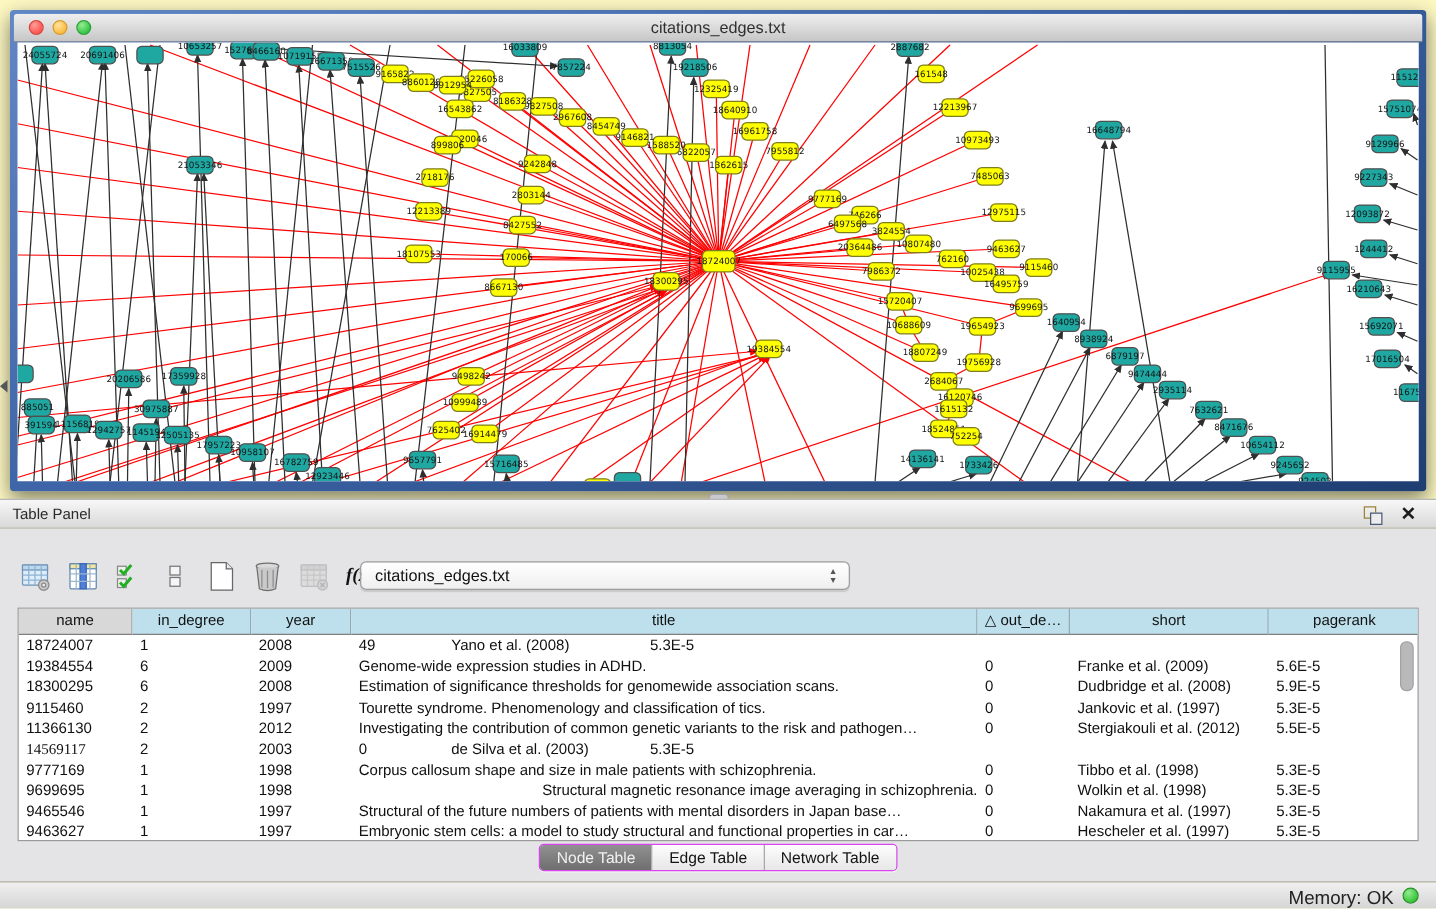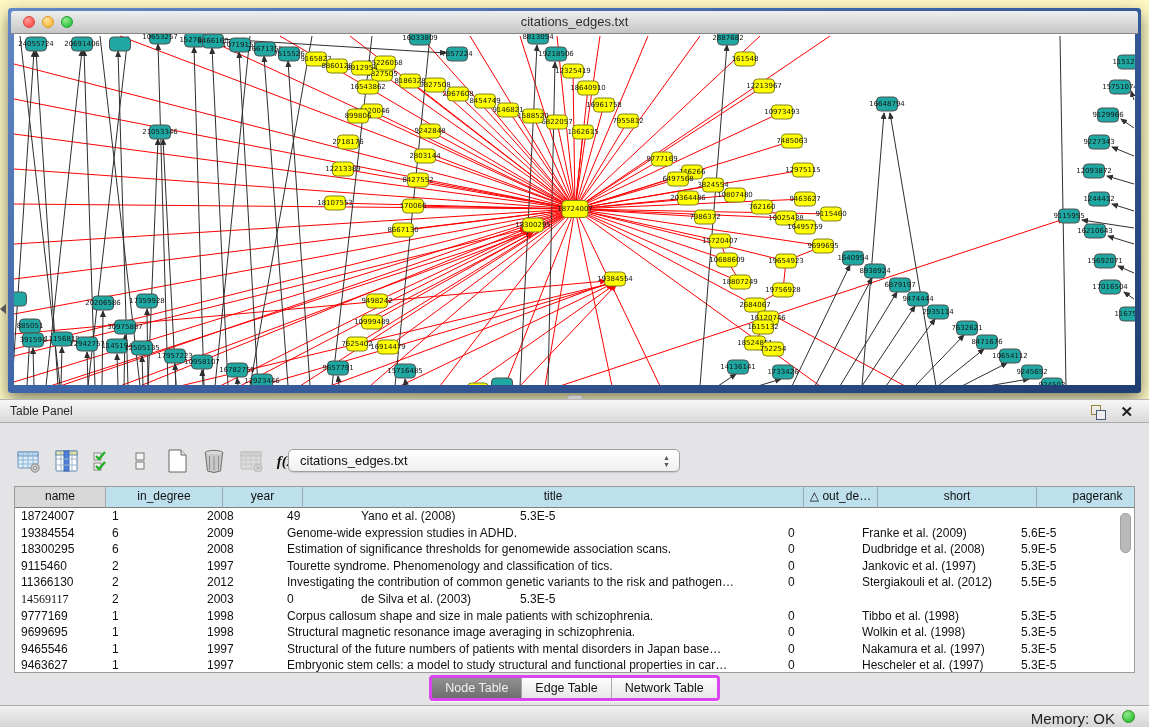--- a/index.html
+++ b/index.html
@@ -52,21 +52,21 @@
          overflow:hidden;white-space:nowrap;}
   .hcell.gray{background:#D8D8D8;border-right:1px solid #A5A5A5;}
   .hcell:last-child{border-right:none;}
   .trow{display:flex;height:16.6px;line-height:16.5px;}
   .tcell{box-sizing:border-box;flex:none;padding-left:6px;font-size:12px;color:#101010;
          overflow:hidden;white-space:nowrap;}
   .vthumb{position:absolute;right:3px;top:26px;width:9px;height:38px;border-radius:5px;
           background:#B9B9B9;border:1px solid #A2A2A2;}
   
   .tabswrap{position:absolute;left:0;top:675px;width:1149px;display:flex;justify-content:center;}
-  .tabs{display:flex;height:20px;border:3px solid #d946ef;border-radius:4px;overflow:hidden;
+  .tabs{display:flex;height:20px;border:1px solid #d946ef;border-radius:4px;overflow:hidden;
         box-shadow:0 1px 0 rgba(255,255,255,.7);}
   .seg{padding:0 13px;font-size:12.5px;line-height:20px;color:#141414;
        background:linear-gradient(#FDFDFD,#E7E7E7);border-right:1px solid #A8A8A8;}
   .seg:last-child{border-right:none;}
   .seg.sel{background:linear-gradient(#919191,#6E6E6E);color:#F1F1F1;}
   
   .status{position:absolute;left:0;top:705px;width:1149px;height:22px;box-sizing:border-box;
           background:linear-gradient(#F0F0F0,#D5D5D5);border-top:1px solid #ACACAC;}
   .memtxt{position:absolute;right:34px;top:4px;font-size:15px;color:#222;}
   .memdot{position:absolute;right:14px;top:4px;width:13px;height:13px;border-radius:50%;
@@ -575,21 +575,21 @@
     <span class="val">citations_edges.txt</span>
     <span class="stepper">
         <div>▲</div>
         <div>▼</div>
       </span>
   </div>
 
   <div class="dtable">
     <div class="thead" id="thead">
         <div class="hcell gray" style="width: 91px;">name</div>
-        <div class="hcell" style="width: 117px;">in_degree</div>
+        <div class="hcell" style="width: 95px;">in_degree</div>
         <div class="hcell" style="width: 80px;">year</div>
         <div class="hcell" style="width: 501px;">title</div>
         <div class="hcell" style="width: 74px;">△ out_de…</div>
         <div class="hcell" style="width: 159px;">short</div>
         <div class="hcell" style="width: 121px;">pagerank</div>
       </div>
     <div id="tbody">
         <div class="trow">
           <div class="tcell" style="width: 91px;">18724007</div>
           <div class="tcell" style="width: 95px;">1</div>
@@ -648,21 +648,21 @@
           <div class="tcell" style="width: 80px;">1998</div>
           <div class="tcell" style="width: 501px;">Corpus callosum shape and size in male patients with schizophrenia.</div>
           <div class="tcell" style="width: 74px;">0</div>
           <div class="tcell" style="width: 159px;">Tibbo et al. (1998)</div>
           <div class="tcell" style="width: 121px;">5.3E-5</div>
         </div>
         <div class="trow">
           <div class="tcell" style="width: 91px;">9699695</div>
           <div class="tcell" style="width: 95px;">1</div>
           <div class="tcell" style="width: 80px;">1998</div>
-          <div class="tcell" style="width: 501px;">Structural magnetic resonance image averaging in schizophrenia.</div>
+          <div class="tcell" style="width: 501px; text-align: right;">Structural magnetic resonance image averaging in schizophrenia.</div>
           <div class="tcell" style="width: 74px;">0</div>
           <div class="tcell" style="width: 159px;">Wolkin et al. (1998)</div>
           <div class="tcell" style="width: 121px;">5.3E-5</div>
         </div>
         <div class="trow">
           <div class="tcell" style="width: 91px;">9465546</div>
           <div class="tcell" style="width: 95px;">1</div>
           <div class="tcell" style="width: 80px;">1997</div>
           <div class="tcell" style="width: 501px;">Structural of the future numbers of patients with mental disorders in Japan base…</div>
           <div class="tcell" style="width: 74px;">0</div>

